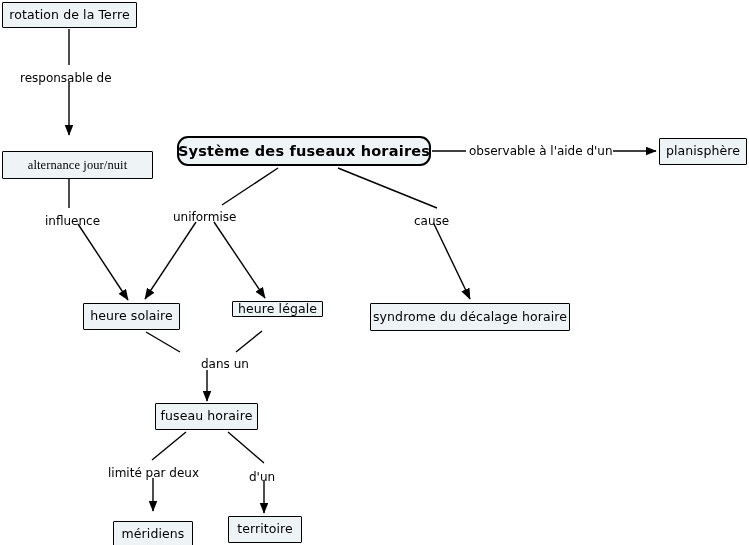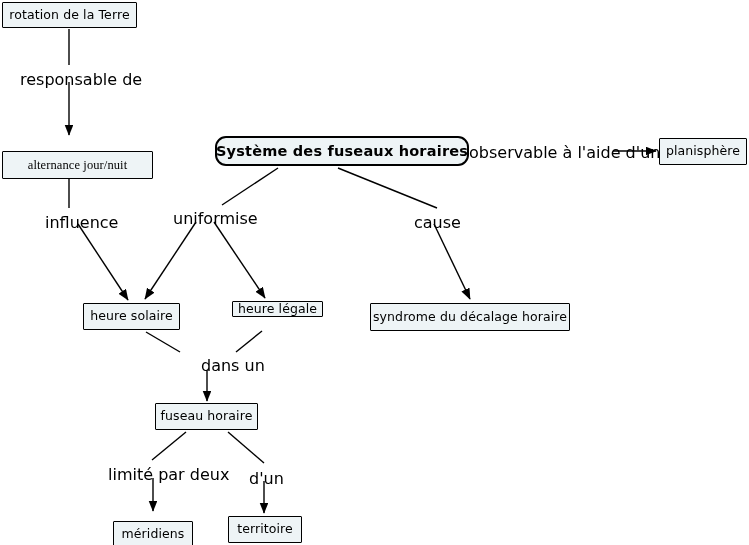--- a/index.html
+++ b/index.html
@@ -40,26 +40,25 @@
     align-items: center;
     justify-content: center;
     letter-spacing: 0.1px;
   }
   .node.central {
     border-width: 2px;
     border-radius: 11px;
     font-weight: bold;
     font-size: 14.5px;
     letter-spacing: 0.2px;
-    margin-left: 38px;
   }
   .link-label {
     position: absolute;
     color: #000000;
-    font-size: 16px;
+    font-size: 12px;
     line-height: 1;
     white-space: nowrap;
     background: transparent;
   }
 </style>
 </head>
 <body>
 
 <div id="canvas">
 

